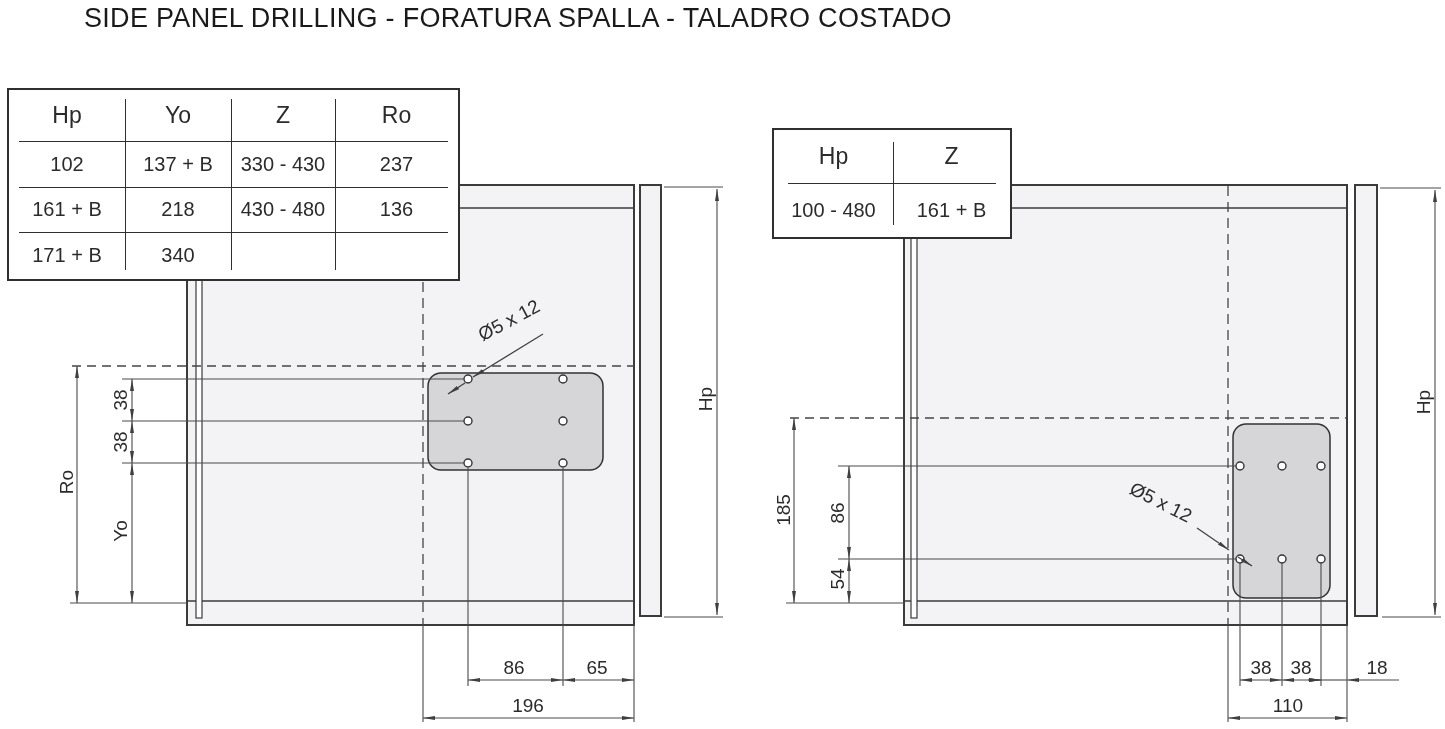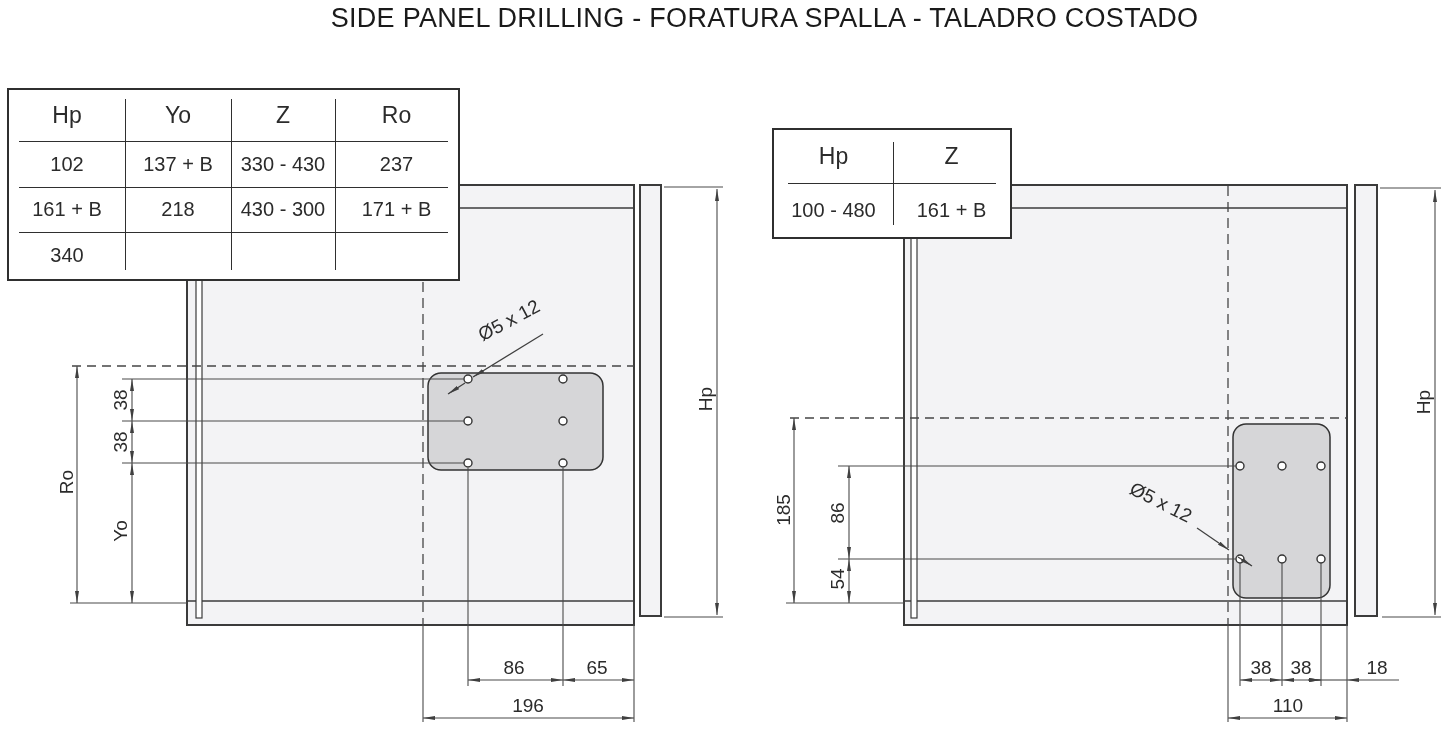--- a/index.html
+++ b/index.html
@@ -1,19 +1,19 @@
 <!DOCTYPE html>
 <html><head>
 <meta charset="utf-8">
 <style>
   html,body{margin:0;padding:0;background:#fff;}
   #canvas{position:relative;width:1445px;height:729px;background:#ffffff;overflow:hidden;
           font-family:"Liberation Sans", sans-serif;color:#2b2b2b;}
   .title{position:absolute;top:2px;left:0;width:1445px;padding-left:84px;box-sizing:border-box;
-         text-align:center;font-size:27px;line-height:32px;color:#1a1a1a;letter-spacing:.3px;}
+         font-size:27px;line-height:32px;color:#1a1a1a;letter-spacing:.3px;}
   svg{position:absolute;top:0;left:0;}
   .dtable{position:absolute;background:#ffffff;border:2px solid #2f2f2f;box-sizing:border-box;
           display:grid;}
   .dtable .cell{display:flex;align-items:center;justify-content:center;font-size:20px;}
   .dtable .head{font-size:23px;}
   .tline{position:absolute;background:#2f2f2f;}
   #left-table{left:7px;top:88px;width:453px;height:193px;
               grid-template-columns:116px 106px 104px 123px;grid-template-rows:51px 46px 45px 47px;}
   #right-table{left:772px;top:128px;width:240px;height:111px;
               grid-template-columns:119px 117px;grid-template-rows:53px 54px;}
@@ -174,21 +174,22 @@
     <div class="cell head">Ro</div>
 
     <div class="cell">102</div>
     <div class="cell">137 + B</div>
 
     <div class="cell">330 - 430</div>
     <div class="cell">237</div>
     <div class="cell">161 + B</div>
     <div class="cell">218</div>
 
-    <div class="cell">430 - 300</div>
+    <div class="cell">430 - 480</div>
+    <div class="cell">136</div>
     <div class="cell">171 + B</div>
     <div class="cell">340</div>
 
     <div class="tline" style="left:116px;top:9px;bottom:9px;width:1.4px;"></div>
     <div class="tline" style="left:222px;top:9px;bottom:9px;width:1.4px;"></div>
     <div class="tline" style="left:326px;top:9px;bottom:9px;width:1.4px;"></div>
     <div class="tline" style="top:51px;left:10px;right:10px;height:1.4px;"></div>
     <div class="tline" style="top:97px;left:10px;right:10px;height:1.4px;"></div>
     <div class="tline" style="top:142px;left:10px;right:10px;height:1.4px;"></div>
   </div>

